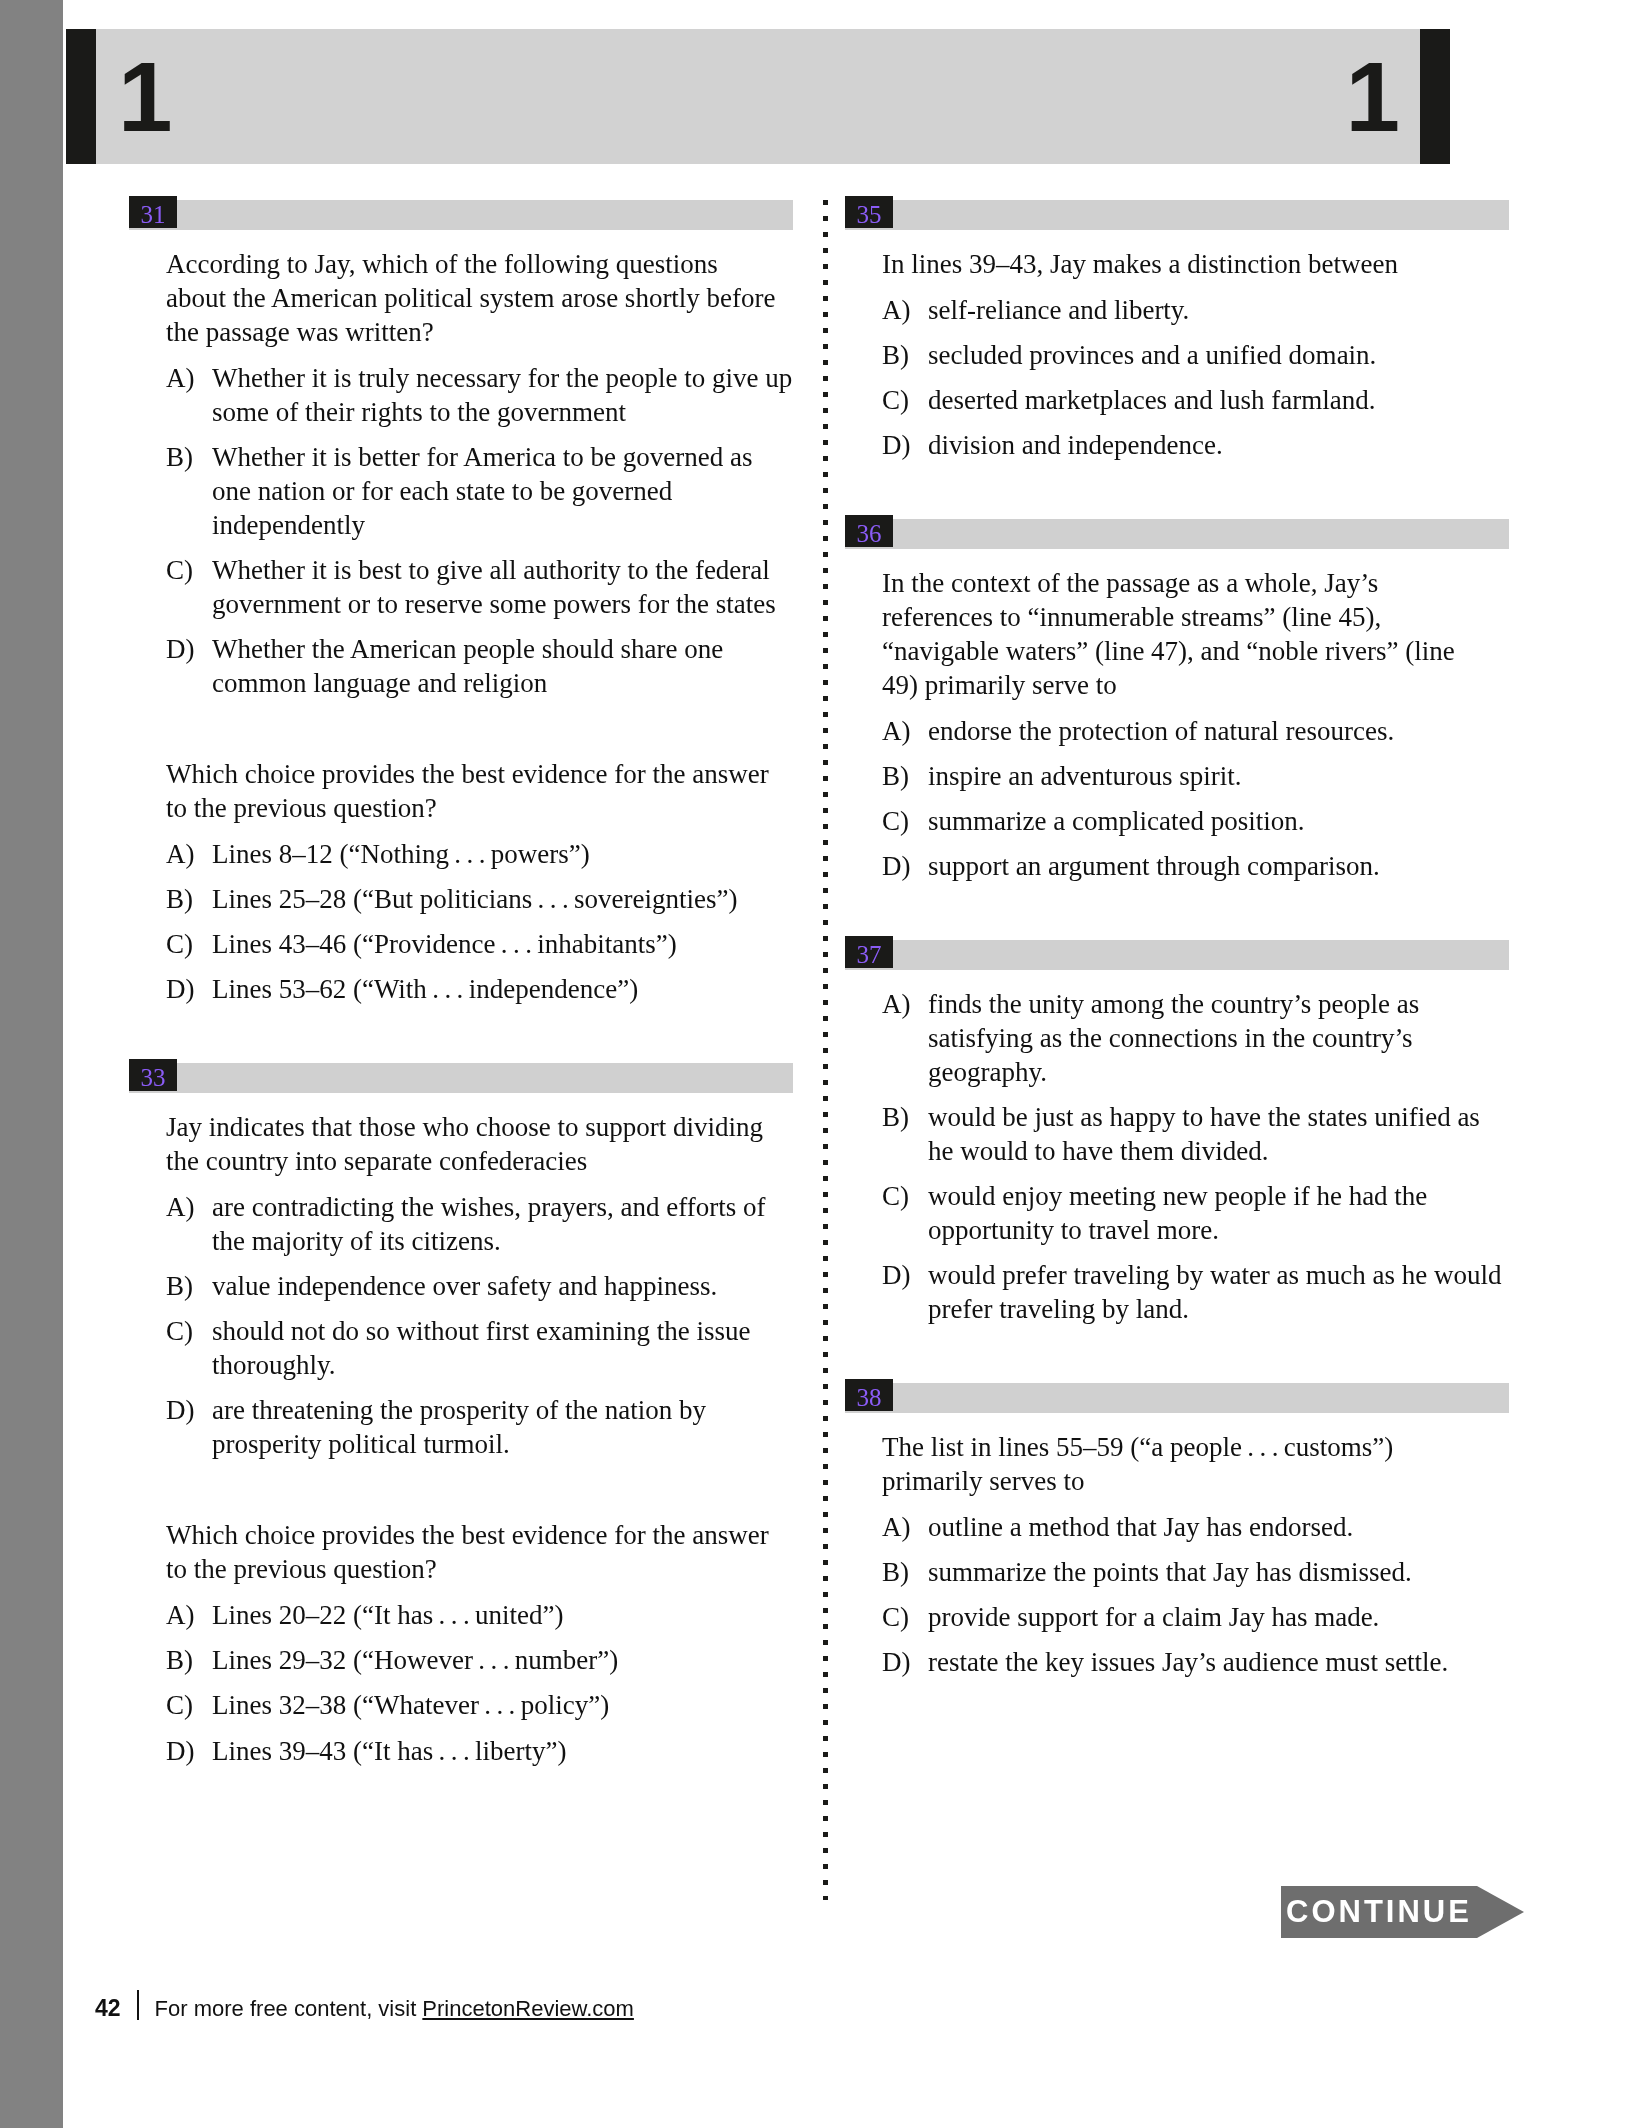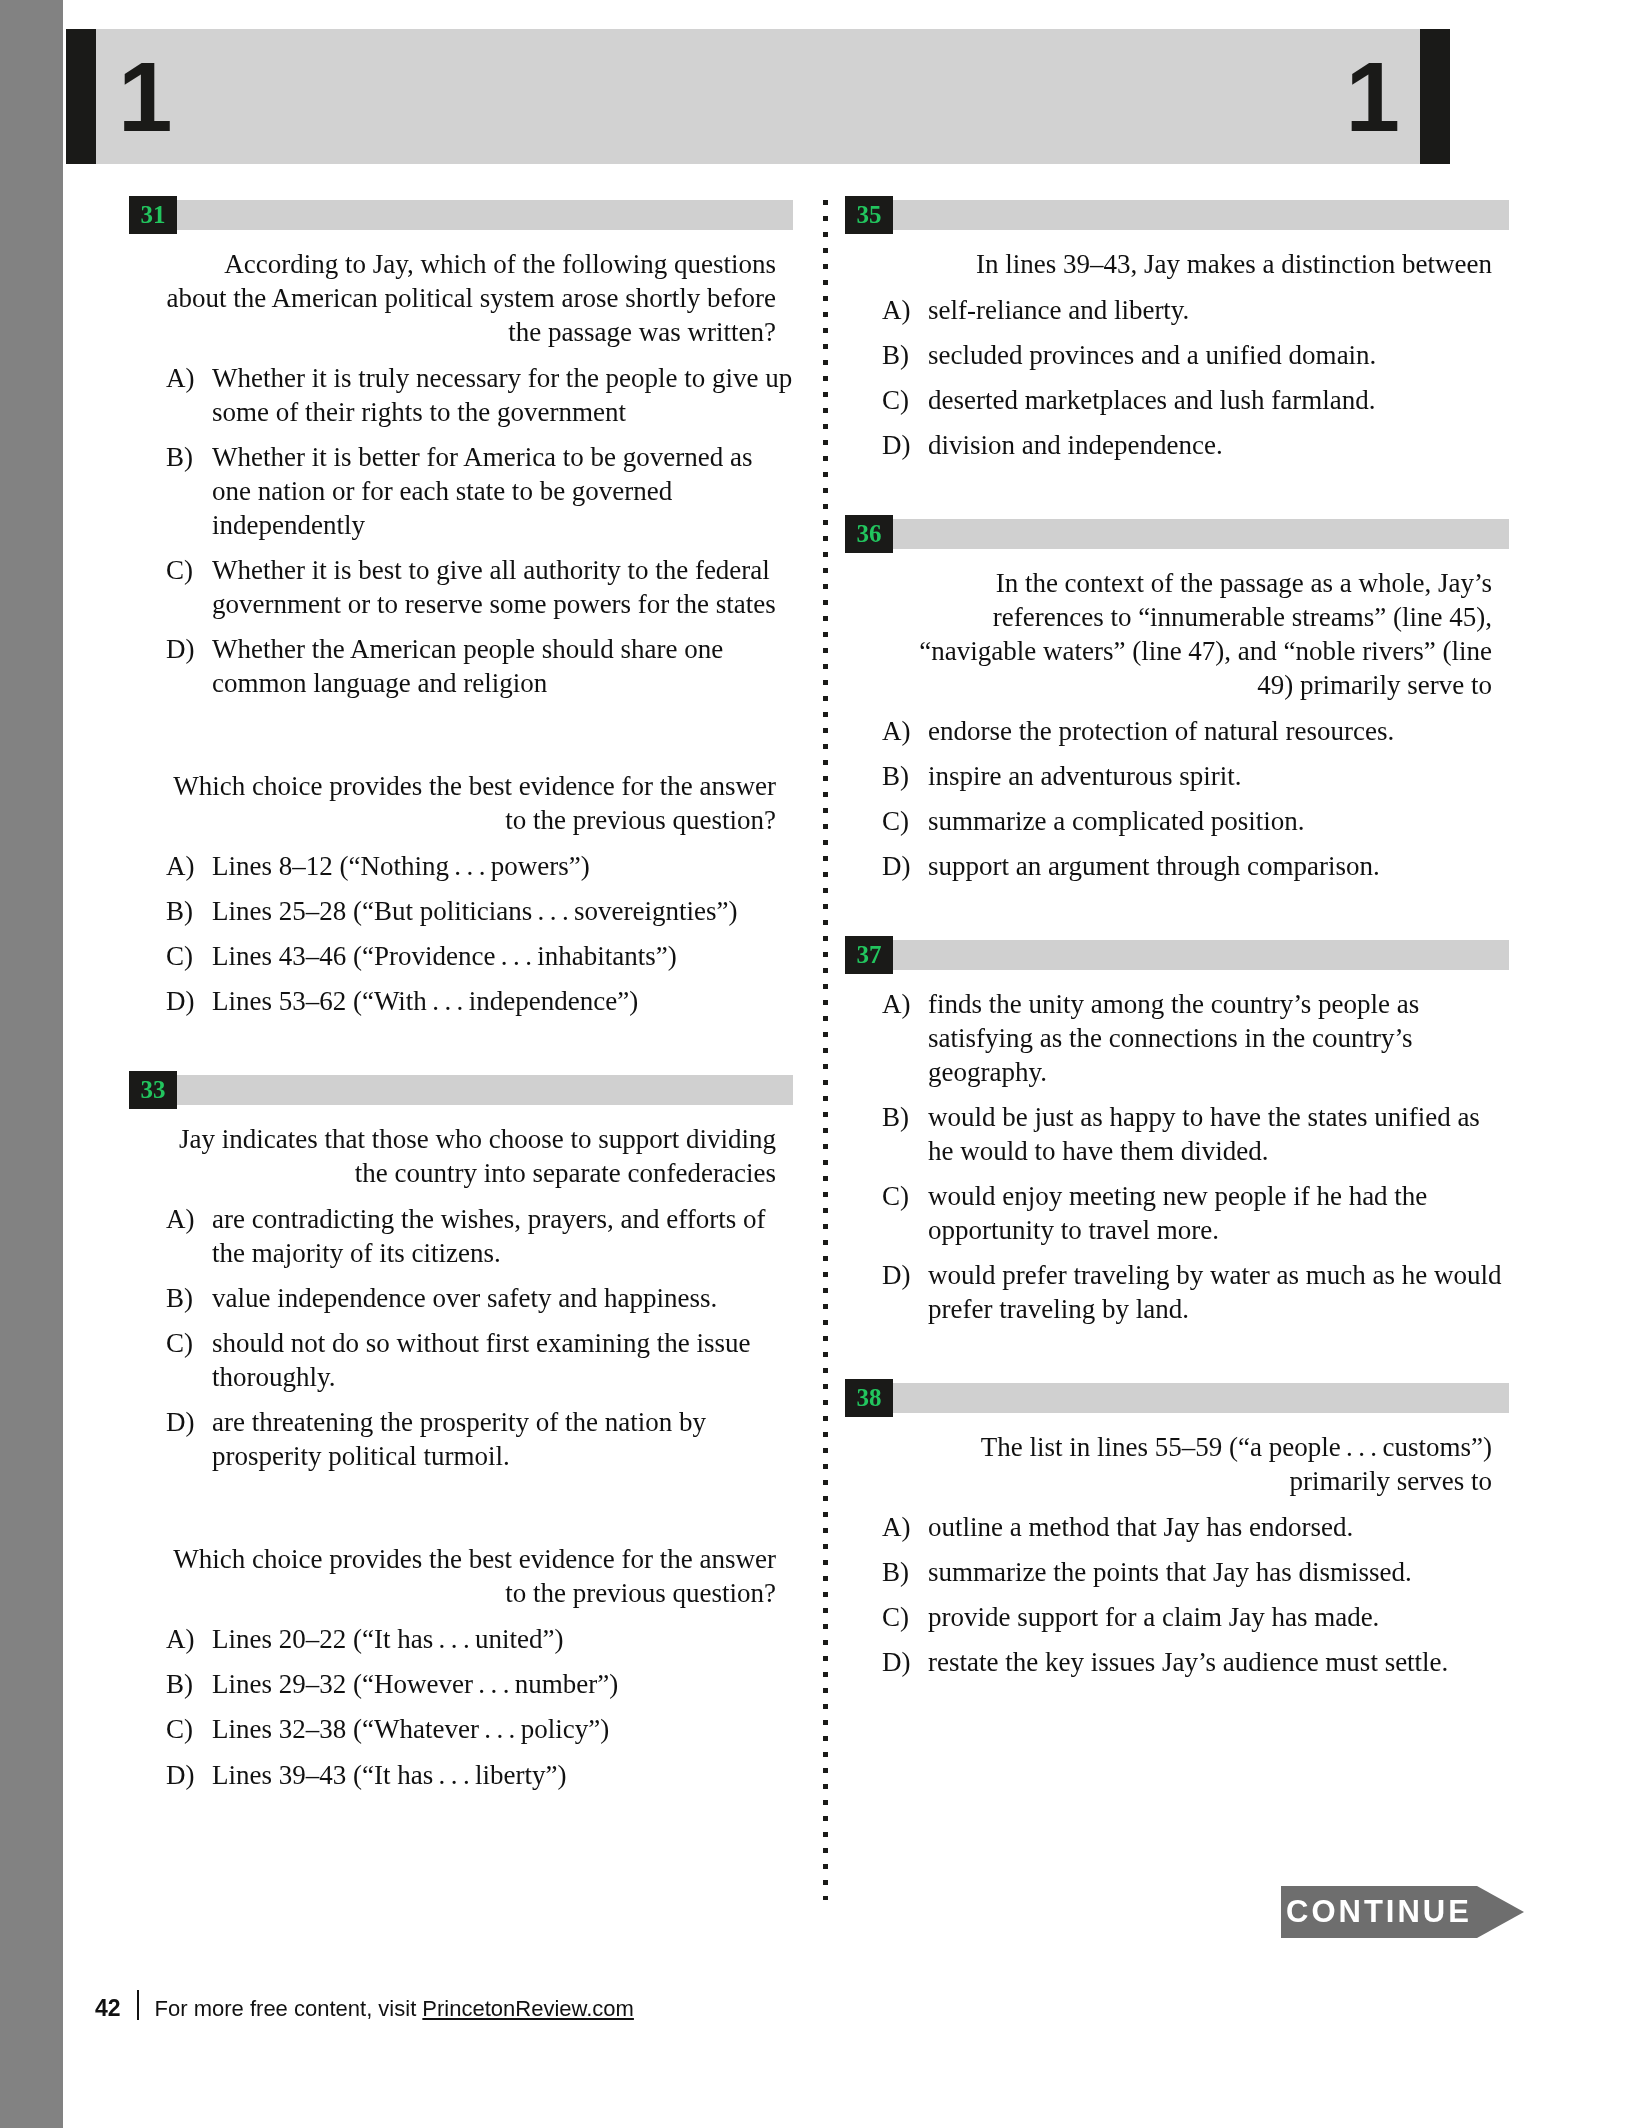--- a/index.html
+++ b/index.html
@@ -99,37 +99,36 @@
   .q-head {
     position: relative;
     height: 30px;
     background: #d0d0d0;
     margin-bottom: 17px;
   }
   .q-num {
     position: absolute;
     left: 0; top: -4px;
     width: 48px;
-    height: 38px;
+    height: 32px;
     background: #1a1a18;
-    color: #22c55e;
+    color: #8b5cf6;
     font-family: "Liberation Serif", serif;
     font-size: 25px;
     line-height: 38px;
     text-align: center;
-    font-weight: bold;
   }
 
   .q-stem {
     font-size: 27px;
     line-height: 1.26;
     color: #111111;
-    margin: 12px 0 12px 37px;
+    margin: 0 0 12px 37px;
     width: 610px;
-    text-align: right;
+    text-align: left;
   }
 
   .choices {
     margin: 0 0 0 37px;
     padding: 0;
     list-style: none;
   }
   .choice {
     display: flex;
     font-size: 27px;

